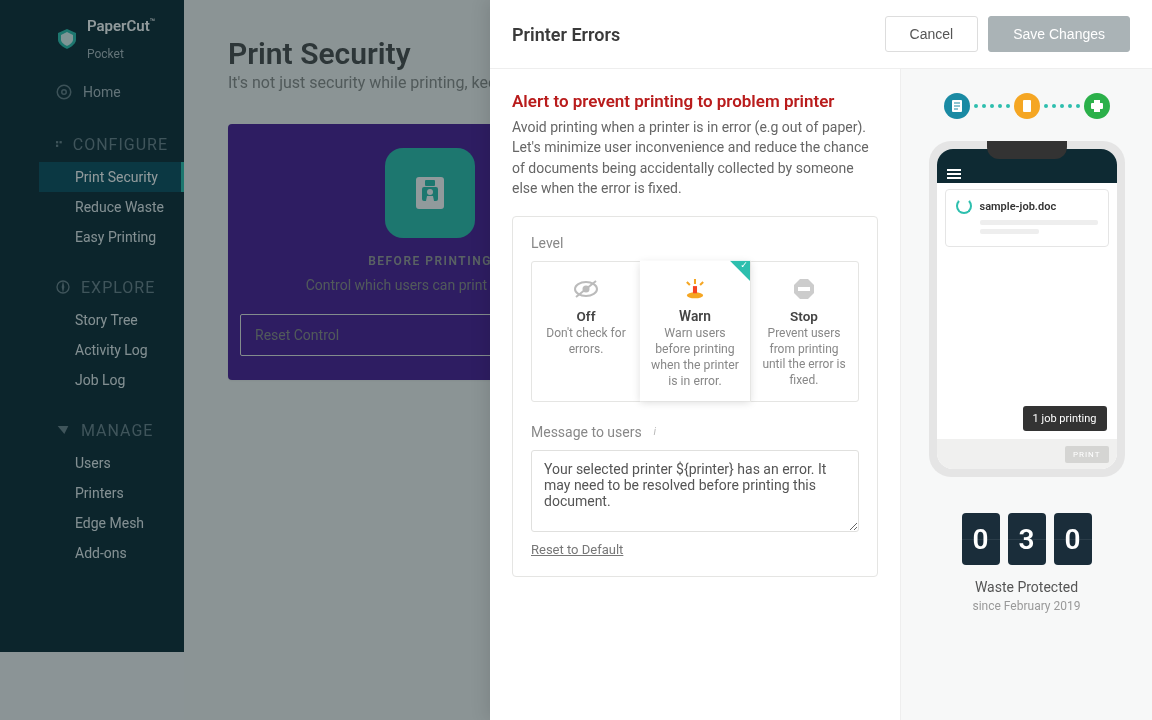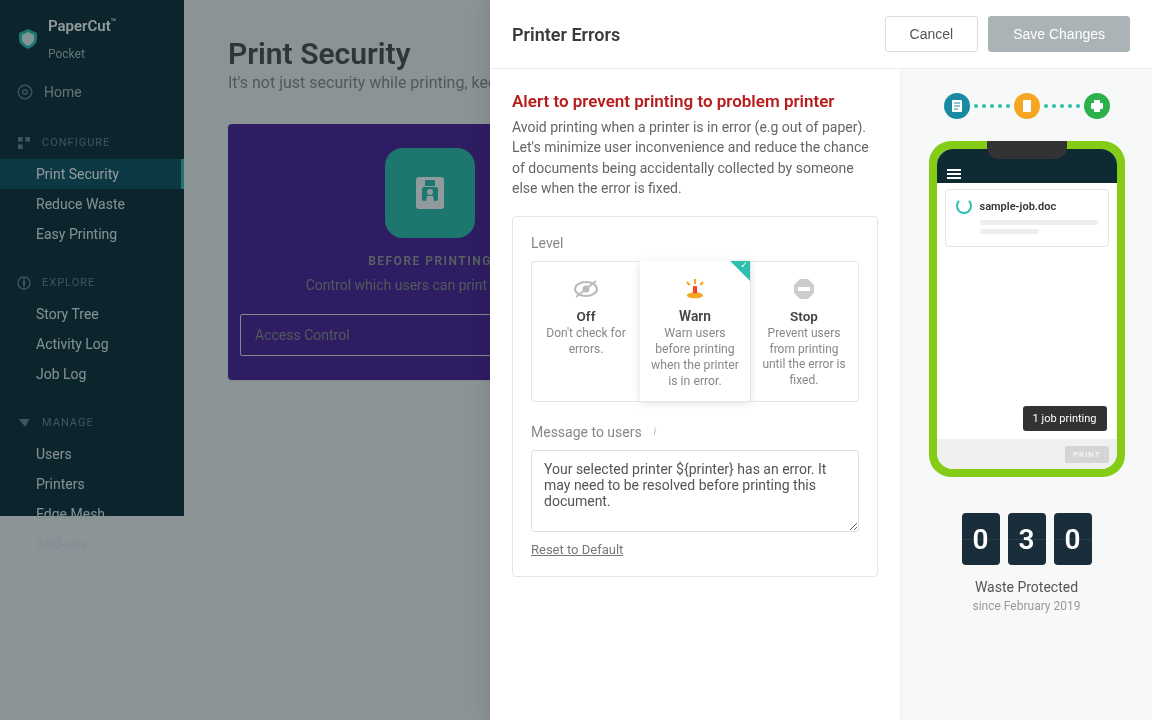--- a/index.html
+++ b/index.html
@@ -1,28 +1,28 @@
 <!DOCTYPE html>
 <html><head>
   <meta charset="utf-8">
   <style>
     * { box-sizing: border-box; margin: 0; padding: 0; }
     body { font-family: -apple-system, BlinkMacSystemFont, "Segoe UI", Roboto, sans-serif; background: #f5f5f5; overflow: hidden; width: 1152px; height: 720px; position: relative; }
     
-    .sidebar { position: absolute; left: 0; top: 0; width: 184px; height: 516px; background: #0e2a33; color: #aab8bd; }
+    .sidebar { position: absolute; left: 0; top: 0; width: 184px; height: 652px; background: #0e2a33; color: #aab8bd; padding-left: 39px; }
     .logo { display: flex; align-items: center; padding: 18px 16px 14px; }
     .logo-mark { width: 24px; height: 24px; margin-right: 8px; }
     .logo-text { color: #fff; font-size: 15px; line-height: 1.1; }
     .logo-text b { font-weight: 600; }
     .logo-sub { font-size: 12px; color: #aab8bd; margin-top: 12px; }
     
     .nav-section { margin-top: 18px; }
     .nav-item { display: flex; align-items: center; padding: 8px 16px; font-size: 14px; cursor: pointer; }
     .nav-item .icon { width: 18px; height: 18px; margin-right: 10px; opacity: 0.7; }
-    .nav-header { display: flex; align-items: center; padding: 8px 16px; font-size: 11px; letter-spacing: 1px; color: #6b8189; text-transform: uppercase; }
+    .nav-header { display: flex; align-items: center; padding: 8px 16px; font-size: 16px; letter-spacing: 1px; color: #6b8189; text-transform: uppercase; }
     .nav-header .icon { width: 16px; height: 16px; margin-right: 10px; }
     .nav-sub { padding: 7px 16px 7px 36px; font-size: 14px; cursor: pointer; color: #e5eced; }
     .nav-sub.active { background: #0b4d5d; border-right: 3px solid #2dbfae; color: #fff; }
     
     .main { position: absolute; left: 184px; top: 0; right: 0; bottom: 0; background: #f4f4f2; padding: 36px 44px; }
     .page-title { font-size: 30px; font-weight: 600; color: #4a4a4a; }
     .page-sub { font-size: 16px; color: #8a8a88; margin-top: 2px; }
     
     .card { background: #4c1d95; border-radius: 4px; width: 404px; margin-top: 32px; padding: 24px 0 24px; text-align: center; position: relative; box-shadow: 0 1px 2px rgba(0,0,0,0.05); }
     .card-icon { width: 90px; height: 90px; background: #2dbfae; border-radius: 18px; margin: 0 auto 16px; display: flex; align-items: center; justify-content: center; }
@@ -66,21 +66,21 @@
     
     .panel-right { width: 252px; background: #f7f8f8; border-left: 1px solid #eee; padding: 24px 16px; display: flex; flex-direction: column; align-items: center; }
     
     .flow-dots { display: flex; align-items: center; justify-content: center; gap: 4px; margin-bottom: 22px; }
     .flow-node { width: 26px; height: 26px; border-radius: 50%; display: flex; align-items: center; justify-content: center; color: #fff; font-size: 13px; }
     .flow-node.blue { background: #1a8aa3; }
     .flow-node.orange { background: #f5a623; }
     .flow-node.green { background: #2bb04a; }
     .dot { width: 4px; height: 4px; border-radius: 50%; background: #2dbfae; }
     
-    .phone { width: 196px; height: 336px; background: #84cc16; border-radius: 22px; padding: 8px; position: relative; }
+    .phone { width: 196px; height: 336px; background: #e5e5e5; border-radius: 22px; padding: 8px; position: relative; }
     .phone .notch { position: absolute; top: 0; left: 50%; transform: translateX(-50%); width: 80px; height: 18px; background: #333; border-radius: 0 0 12px 12px; z-index: 3; }
     .phone-screen { width: 100%; height: 100%; background: #fff; border-radius: 16px; overflow: hidden; position: relative; }
     .phone-top { height: 34px; background: #0e2a33; display: flex; align-items: flex-end; padding: 0 10px 4px; }
     .burger { width: 14px; display: flex; flex-direction: column; gap: 2px; }
     .burger span { height: 2px; background: #fff; }
     .phone-card { margin: 6px 8px; border: 1px solid #e5e5e5; border-radius: 4px; padding: 8px 10px; }
     .pc-row1 { display: flex; align-items: center; gap: 8px; }
     .pc-spinner { width: 16px; height: 16px; border: 2px solid #2dbfae; border-top-color: transparent; border-radius: 50%; }
     .pc-title { font-size: 11px; font-weight: 600; color: #333; }
     .pc-lines { margin-top: 6px; margin-left: 24px; }
@@ -173,21 +173,21 @@
           <rect x="8" y="6" width="28" height="32" rx="3" fill="#fff"></rect>
           <rect x="14" y="16" width="16" height="14" rx="2" fill="#2dbfae"></rect>
           <circle cx="22" cy="21" r="3" fill="#fff"></circle>
           <path d="M18 30 L26 30 L25 25 L19 25 Z" fill="#fff"></path>
           <rect x="17" y="9" width="10" height="6" rx="1" fill="#2dbfae"></rect>
         </svg>
     </div>
     <div class="card-label">BEFORE PRINTING</div>
     <div class="card-desc">Control which users can print and when.</div>
     <div class="card-row">
-      <span>Access Control</span>
+      <span>Reset Control</span>
       <span class="chev">›</span>
       <span class="badge"></span>
     </div>
   </div>
 </div>
 
 <div class="overlay"></div>
 
 <div class="panel">
   <div class="panel-header">

